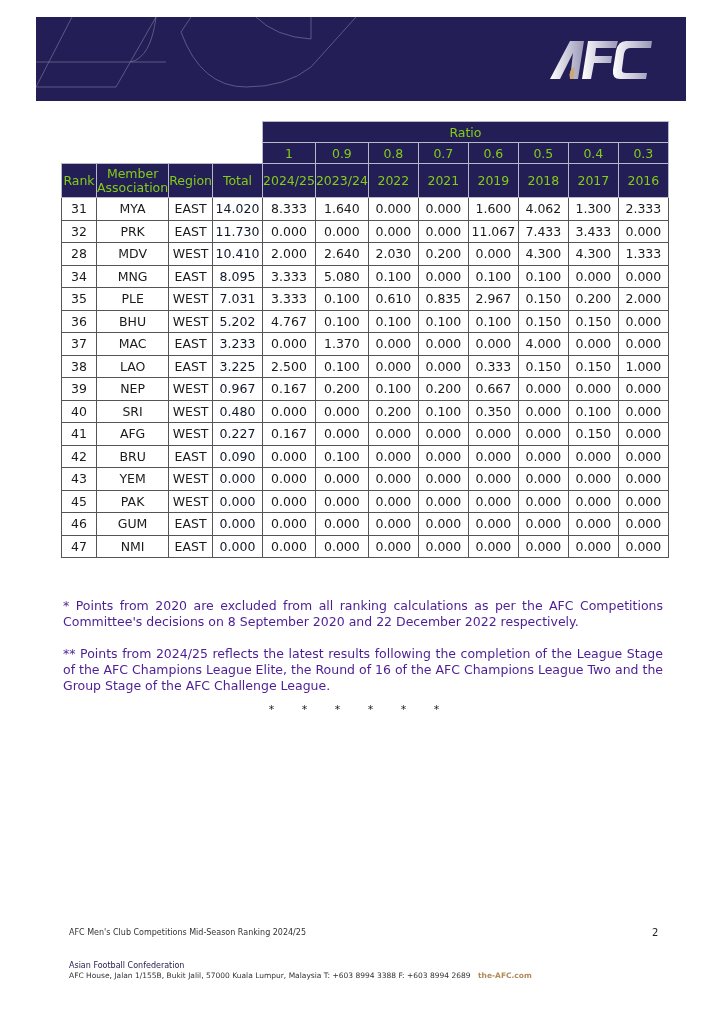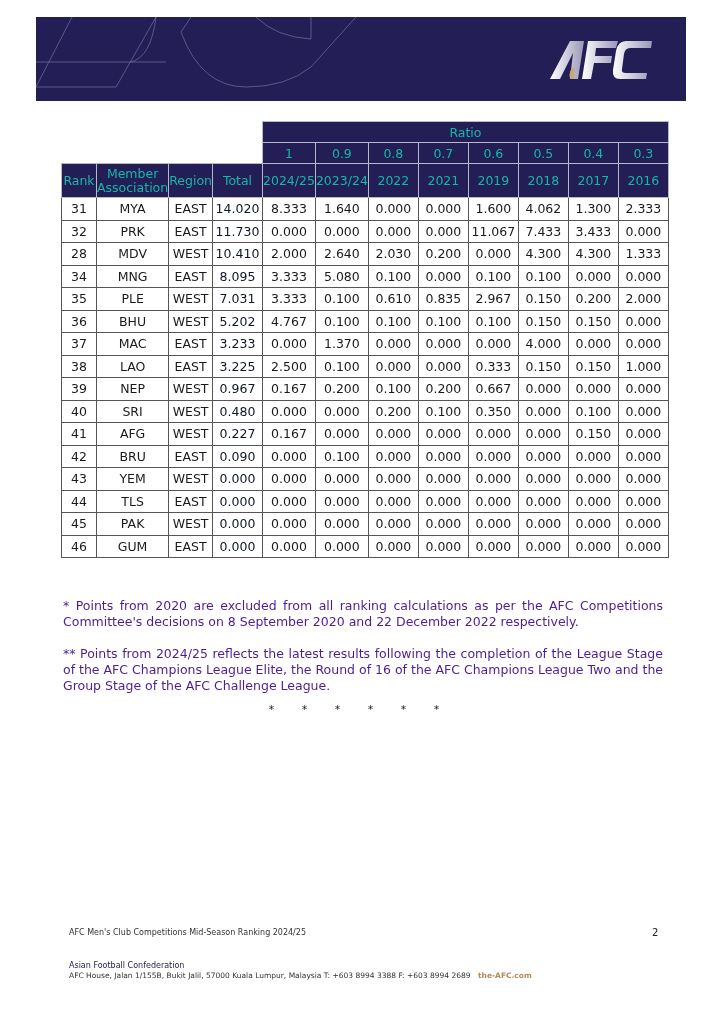--- a/index.html
+++ b/index.html
@@ -3,21 +3,21 @@
 <meta charset="utf-8">
 <style>
   html, body { margin: 0; padding: 0; background: #ffffff; }
   body { width: 720px; height: 1018px; position: relative; font-family: "DejaVu Sans", sans-serif; color: #1a1a1a; overflow: hidden; }
   .banner { position: absolute; left: 36px; top: 17px; width: 650px; height: 84px; background: #231f56; overflow: hidden; }
   .banner svg.deco { position: absolute; left: 0; top: 0; }
   .logo { position: absolute; right: 28px; top: 22px; width: 110px; height: 42px; }
 
   table.rank { position: absolute; left: 61px; top: 121px; border-collapse: collapse; font-size: 12.5px; }
   table.rank td, table.rank th { border: 1px solid #555; text-align: center; padding: 0; height: 21.5px; }
-  table.rank th { background: #231f56; color: #14b8a6; font-weight: normal; border-color: #b8b8c8; }
+  table.rank th { background: #231f56; color: #84cc16; font-weight: normal; border-color: #b8b8c8; }
   table.rank th.blank { background: transparent; border: none; }
   table.rank tr.h3 th { height: 33px; font-size: 12.5px; }
   table.rank tr.h1 th { height: 20px; }
   table.rank tr.h2 th { height: 20px; }
   .assoc { line-height: 14px; font-size: 12.5px; }
   td.total { color: #0f172a; }
   td.c-rank { width: 34px; }
   td.c-ma { width: 68px; }
   td.c-reg { width: 42px; }
   td.c-tot { width: 49px; }
@@ -274,50 +274,50 @@
         <td class="c-v">0.000</td>
         <td class="c-v">0.000</td>
         <td class="c-v">0.000</td>
         <td class="c-v">0.000</td>
         <td class="c-v">0.000</td>
         <td class="c-v">0.000</td>
         <td class="c-v">0.000</td>
         <td class="c-v">0.000</td>
       </tr>
       <tr>
-        <td class="c-rank">44</td>
-        <td class="c-ma">TLS</td>
-        <td class="c-reg">EAST</td>
-        <td class="c-tot total">0.000</td>
-        <td class="c-v">0.000</td>
-        <td class="c-v">0.000</td>
-        <td class="c-v">0.000</td>
-        <td class="c-v">0.000</td>
-        <td class="c-v">0.000</td>
-        <td class="c-v">0.000</td>
-        <td class="c-v">0.000</td>
-        <td class="c-v">0.000</td>
-      </tr>
-      <tr>
         <td class="c-rank">45</td>
         <td class="c-ma">PAK</td>
         <td class="c-reg">WEST</td>
         <td class="c-tot total">0.000</td>
         <td class="c-v">0.000</td>
         <td class="c-v">0.000</td>
         <td class="c-v">0.000</td>
         <td class="c-v">0.000</td>
         <td class="c-v">0.000</td>
         <td class="c-v">0.000</td>
         <td class="c-v">0.000</td>
         <td class="c-v">0.000</td>
       </tr>
       <tr>
         <td class="c-rank">46</td>
         <td class="c-ma">GUM</td>
+        <td class="c-reg">EAST</td>
+        <td class="c-tot total">0.000</td>
+        <td class="c-v">0.000</td>
+        <td class="c-v">0.000</td>
+        <td class="c-v">0.000</td>
+        <td class="c-v">0.000</td>
+        <td class="c-v">0.000</td>
+        <td class="c-v">0.000</td>
+        <td class="c-v">0.000</td>
+        <td class="c-v">0.000</td>
+      </tr>
+      <tr>
+        <td class="c-rank">47</td>
+        <td class="c-ma">NMI</td>
         <td class="c-reg">EAST</td>
         <td class="c-tot total">0.000</td>
         <td class="c-v">0.000</td>
         <td class="c-v">0.000</td>
         <td class="c-v">0.000</td>
         <td class="c-v">0.000</td>
         <td class="c-v">0.000</td>
         <td class="c-v">0.000</td>
         <td class="c-v">0.000</td>
         <td class="c-v">0.000</td>

